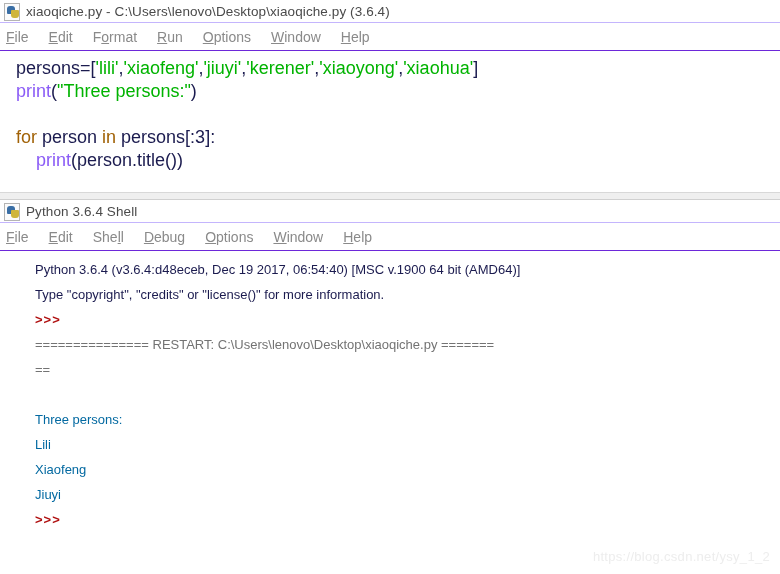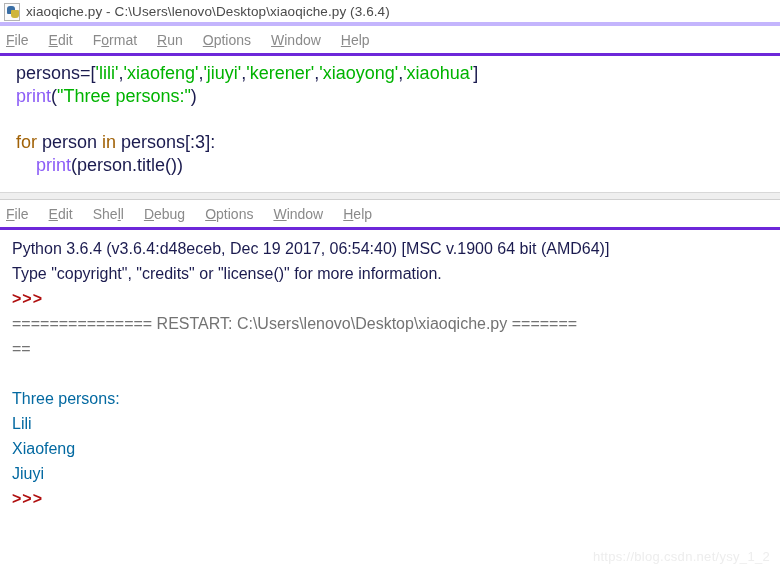--- a/index.html
+++ b/index.html
@@ -19,42 +19,42 @@
   .window {
     background: #ffffff;
     position: relative;
   }
   .titlebar {
     height: 22px;
     display: flex;
     align-items: center;
     padding-left: 4px;
     background: #ffffff;
-    border-bottom: 4px solid #c4b5fd;
+    border-bottom: 1px solid #c4b5fd;
   }
   .title-icon {
     width: 17px;
     height: 17px;
     margin-right: 5px;
     flex: 0 0 auto;
     position: relative;
   }
   .title-text {
     font-size: 13.5px;
     color: #4a4a4a;
     white-space: nowrap;
     letter-spacing: 0.1px;
   }
   .menubar {
     height: 27px;
     display: flex;
     align-items: center;
     background: #ffffff;
     padding-left: 6px;
-    border-bottom: 3px solid #6d28d9;
+    border-bottom: 1px solid #6d28d9;
   }
   .menu-item {
     font-size: 14px;
     color: #8a8a8a;
     margin-right: 20px;
     white-space: nowrap;
     cursor: default;
   }
   .menu-item .mn {
     text-decoration: underline;
@@ -90,24 +90,25 @@
     border-bottom: 1px solid #d0d0d0;
   }
 
   
   #shell-window {
     height: 352px;
   }
   .shell-area {
     padding: 6px 0 0 12px;
     font-family: "Liberation Sans", sans-serif;
-    font-size: 16px;
+    font-size: 13px;
     line-height: 25px;
     white-space: pre;
     overflow: hidden;
+    margin-left: 23px;
   }
   .shell-line {
     white-space: pre;
     height: 25px;
   }
   .sh-banner  { color: #1b1b4f; }
   .sh-prompt  { color: #b01010; font-weight: bold; letter-spacing: 1px; }
   .sh-restart { color: #737373; }
   .sh-output  { color: #0369a1; }
 
@@ -169,20 +170,28 @@
       <div class="menu-item"><span class="mn">H</span>elp</div>
     </div>
 
   <div class="code-area" id="editor-code"><div class="code-line"><span class="tok-plain">persons=[</span><span class="tok-string">'lili'</span><span class="tok-plain">,</span><span class="tok-string">'xiaofeng'</span><span class="tok-plain">,</span><span class="tok-string">'jiuyi'</span><span class="tok-plain">,</span><span class="tok-string">'kerener'</span><span class="tok-plain">,</span><span class="tok-string">'xiaoyong'</span><span class="tok-plain">,</span><span class="tok-string">'xiaohua'</span><span class="tok-plain">]</span></div><div class="code-line"><span class="tok-builtin">print</span><span class="tok-plain">(</span><span class="tok-string">"Three persons:"</span><span class="tok-plain">)</span></div><div class="code-line blank-line">&nbsp;</div><div class="code-line"><span class="tok-keyword">for</span><span class="tok-plain"> person </span><span class="tok-keyword">in</span><span class="tok-plain"> persons[:3]:</span></div><div class="code-line"><span class="tok-plain">    </span><span class="tok-builtin">print</span><span class="tok-plain">(person.title())</span></div></div>
 </div>
 
 <div class="pane-divider"></div>
 
 <div class="window" id="shell-window">
 
+  <div class="titlebar">
+    <span class="title-icon">
+      <span class="pyicon-page"></span>
+      <span class="pyicon-blue"></span>
+      <span class="pyicon-yellow"></span>
+    </span>
+    <span class="title-text">Python 3.6.4 Shell</span>
+  </div>
 
   <div class="menubar" id="shell-menubar">
       <div class="menu-item"><span class="mn">F</span>ile</div>
       <div class="menu-item"><span class="mn">E</span>dit</div>
       <div class="menu-item">She<span class="mn">l</span>l</div>
       <div class="menu-item"><span class="mn">D</span>ebug</div>
       <div class="menu-item"><span class="mn">O</span>ptions</div>
       <div class="menu-item"><span class="mn">W</span>indow</div>
       <div class="menu-item"><span class="mn">H</span>elp</div>
     </div>

